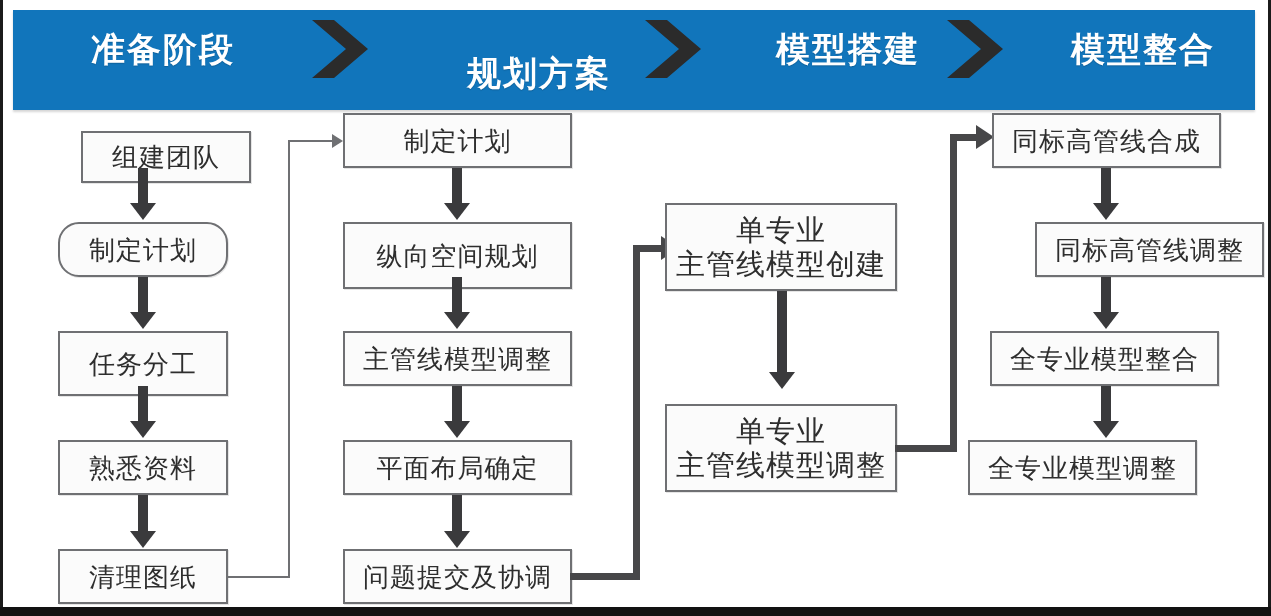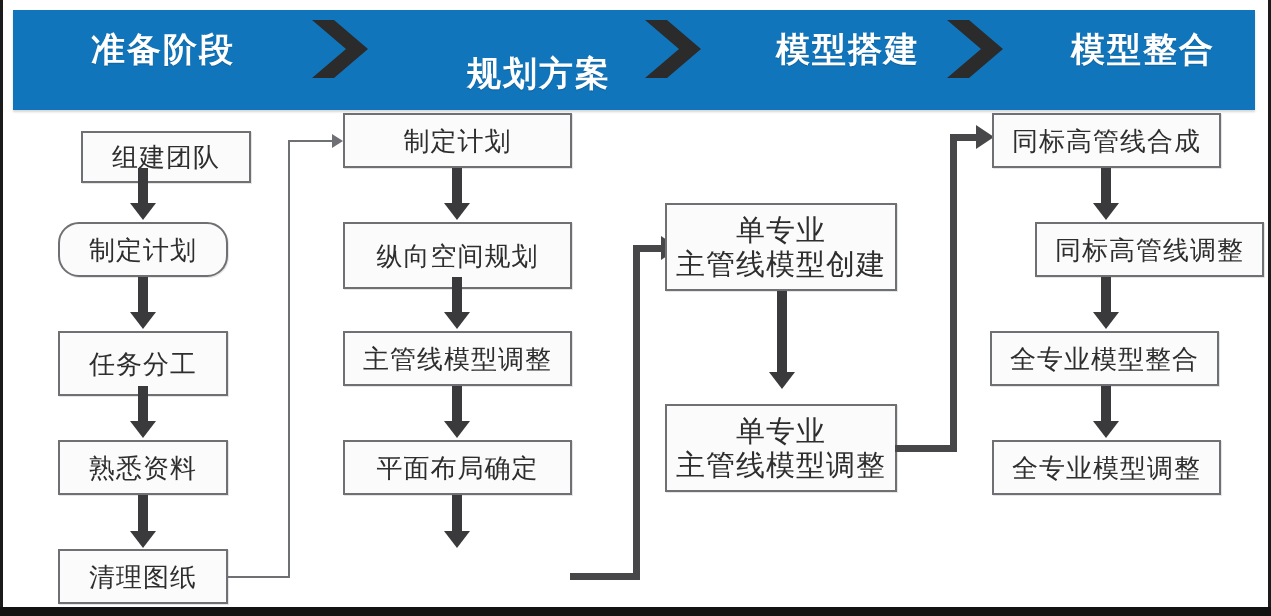--- a/index.html
+++ b/index.html
@@ -164,20 +164,21 @@
   <div class="vhead" style="left:444px;top:312px;"></div>
 
   <div class="node" style="left:343px;top:331px;width:229px;height:55px;">主管线模型调整</div>
   <div class="varrow" style="left:452px;top:386px;height:40px;"></div>
   <div class="vhead" style="left:444px;top:421px;"></div>
 
   <div class="node" style="left:343px;top:440px;width:229px;height:55px;">平面布局确定</div>
   <div class="varrow" style="left:452px;top:495px;height:41px;"></div>
   <div class="vhead" style="left:444px;top:531px;"></div>
 
+  <div class="node" style="left:343px;top:549px;width:229px;height:55px;">问题提交及协调</div>
 
   <div class="thick-h" style="left:570px;top:573px;width:70px;"></div>
   <div class="thick-v" style="left:633px;top:245px;height:335px;"></div>
   <div class="thick-h" style="left:633px;top:245px;width:30px;"></div>
   <div class="thick-head" style="left:661px;top:236px;"></div>
 
   <div class="node two-line" style="left:665px;top:203px;width:232px;height:88px;">单专业
 主管线模型创建</div>
   <div class="varrow" style="left:777px;top:291px;height:85px;"></div>
   <div class="vhead" style="left:769px;top:372px;"></div>
@@ -195,18 +196,18 @@
   <div class="vhead" style="left:1093px;top:203px;"></div>
 
   <div class="node" style="left:1035px;top:222px;width:229px;height:55px;">同标高管线调整</div>
   <div class="varrow" style="left:1101px;top:277px;height:40px;"></div>
   <div class="vhead" style="left:1093px;top:312px;"></div>
 
   <div class="node" style="left:956px;top:331px;width:229px;height:55px;margin-left:34px;">全专业模型整合</div>
   <div class="varrow" style="left:1101px;top:386px;height:40px;"></div>
   <div class="vhead" style="left:1093px;top:421px;"></div>
 
-  <div class="node" style="left:992px;top:440px;width:229px;height:55px;">全专业模型调整</div>
+  <div class="node" style="left:968px;top:440px;width:229px;height:55px;">全专业模型调整</div>
 
   <div class="watermark"></div>
   <div class="page-frame"></div>
   <div class="bottom-band"></div>
 </div>
 
 </body></html>

